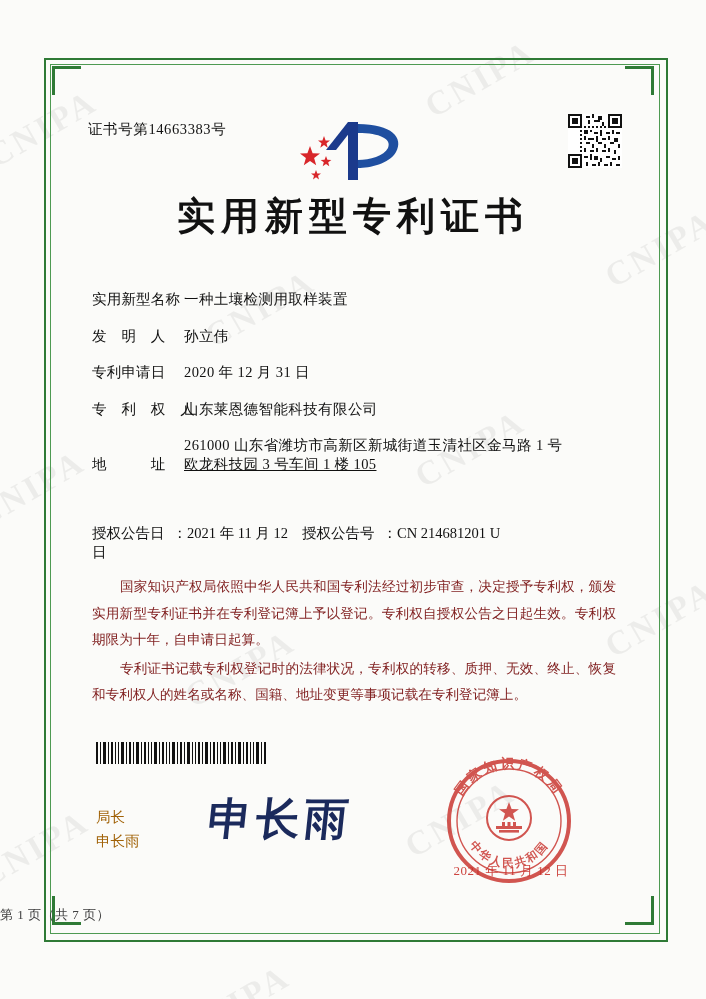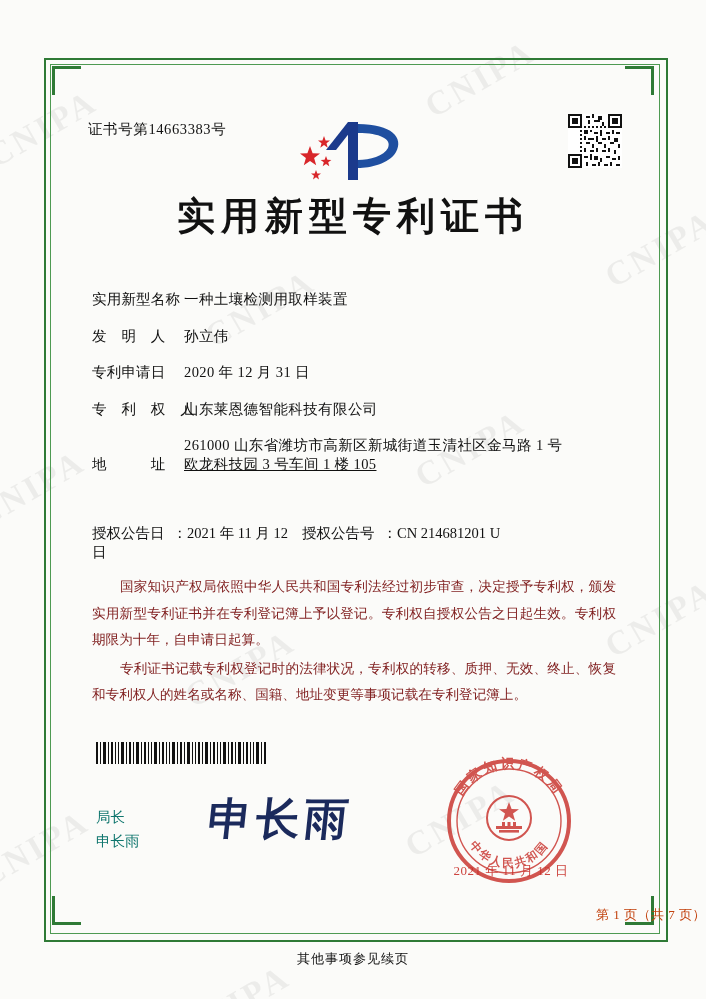--- a/index.html
+++ b/index.html
@@ -184,21 +184,21 @@
     height: 22px;
   }
 
   
   .sig-label {
     position: absolute;
     left: 96px;
     top: 806px;
     font-family: "Liberation Serif", serif;
     font-size: 14.5px;
-    color: #0f766e;
+    color: #a16207;
     line-height: 1.65;
   }
   .sig-script {
     position: absolute;
     left: 208px;
     top: 790px;
     font-family: "Liberation Serif", serif;
     font-size: 44px;
     font-weight: bold;
     color: #1b2a5c;
@@ -227,24 +227,24 @@
     opacity: 0.9;
     letter-spacing: 0.5px;
   }
 
   
   .page-no {
     position: absolute;
     left: 0;
     right: 0;
     top: 906px;
-    text-align: right;
+    text-align: left;
     font-family: "Liberation Serif", serif;
     font-size: 13px;
-    color: #c2410c;
+    color: #404040;
     letter-spacing: 0.5px;
   }
   .bottom-note {
     position: absolute;
     left: 0;
     right: 0;
     top: 950px;
     text-align: center;
     font-family: "Liberation Serif", serif;
     font-size: 13px;
@@ -513,15 +513,14 @@
         <textPath href="#arcTop" startOffset="50%" text-anchor="middle">国家知识产权局</textPath>
       </text>
       <text font-family="Liberation Serif, serif" font-size="11.5" font-weight="bold" fill="#c8312b" letter-spacing="2">
         <textPath href="#arcBottom" startOffset="50%" text-anchor="middle">中华人民共和国</textPath>
       </text>
     </svg>
   </div>
   <div class="seal-date">2021 年 11 月 12 日</div>
 
   <div class="page-no">第 1 页（共 7 页）</div>
-  <div class="bottom-note">其他事项参见续页</div>
 
 </div>
 
 </body></html>

